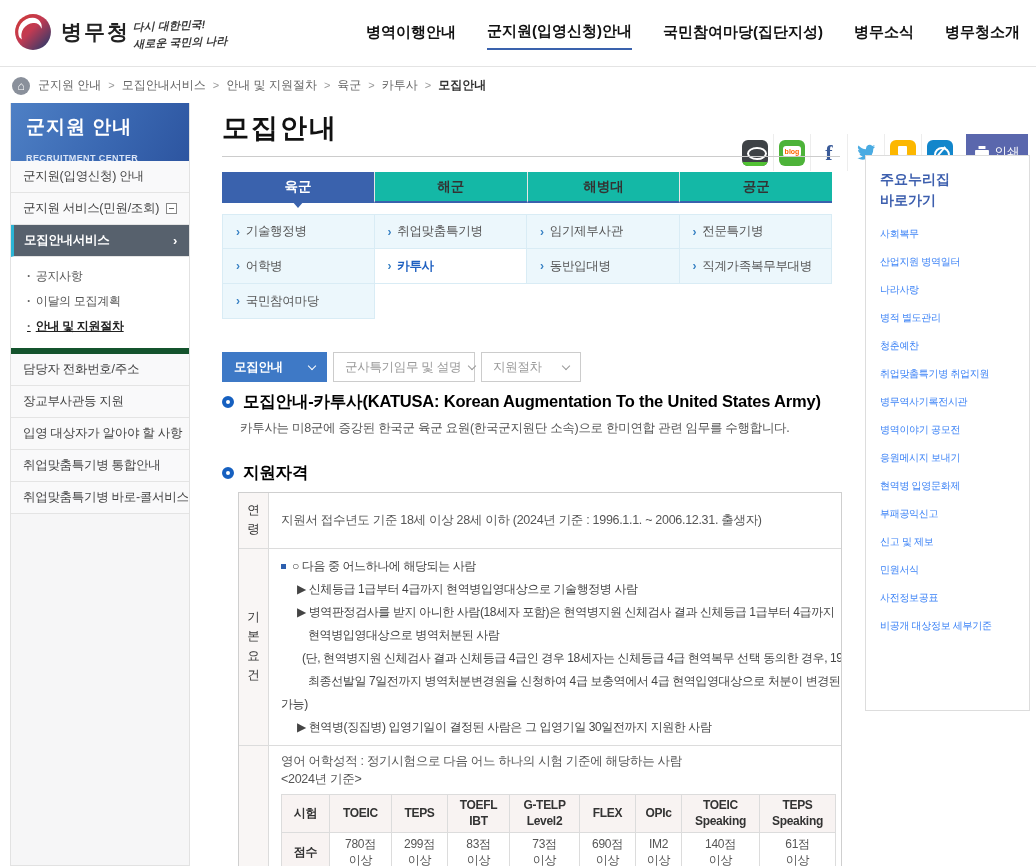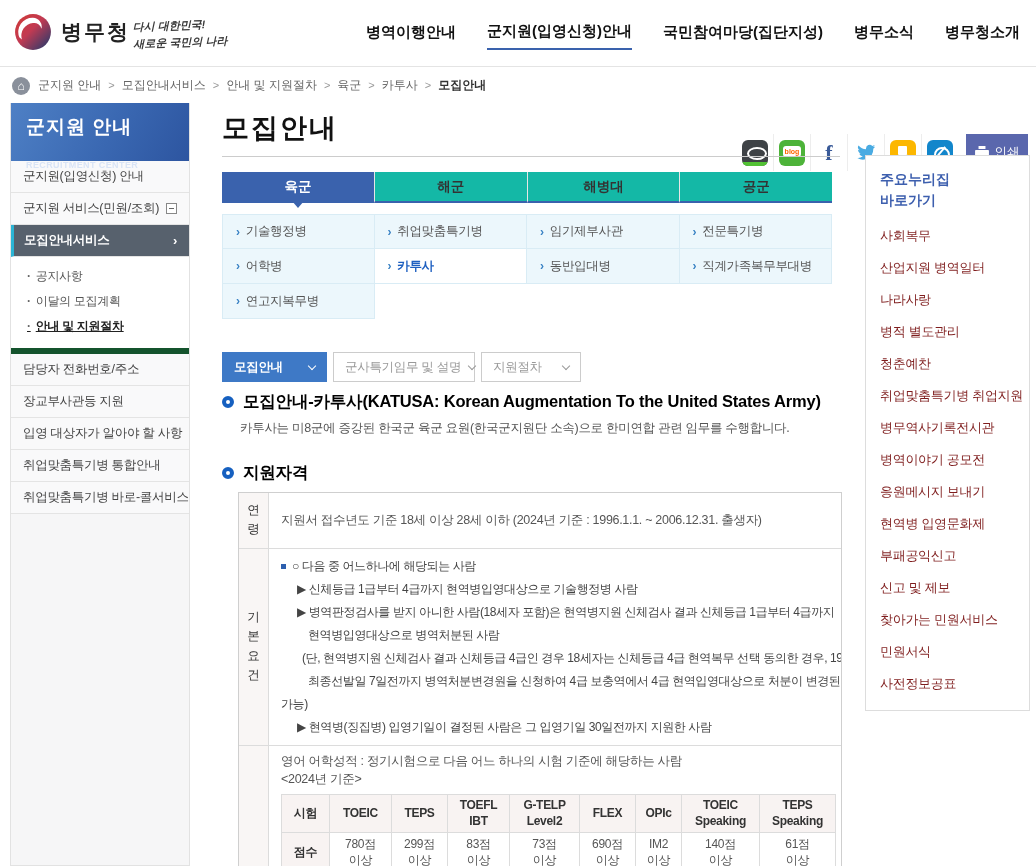--- a/index.html
+++ b/index.html
@@ -52,21 +52,21 @@
   .pholar::after{content:"";position:absolute;left:12px;top:5px;width:2px;height:16px;background:#fff;transform:rotate(40deg)}
   .print-btn{width:62px;height:37px;background:#5a67ad;color:#fff;display:flex;align-items:center;
     justify-content:center;gap:6px;font-size:12.5px;margin-left:8px;cursor:pointer}
 
   
   .sidebar{position:absolute;left:10px;top:103px;width:180px;height:763px;background:#f6f6f7;
     border:1px solid #e2e2e2;border-top:none}
   .side-head{height:58px;background:linear-gradient(118deg,#4e80c5 0%,#3a68b2 55%,#2d55a0 100%);
     color:#fff;padding:11px 0 0 15px}
   .side-title{font-size:19px;font-weight:bold;letter-spacing:1px}
-  .side-sub{font-size:9px;font-weight:bold;color:#d9e4f6;letter-spacing:.4px;margin-top:20px}
+  .side-sub{font-size:9px;font-weight:bold;color:#d9e4f6;letter-spacing:.4px;margin-top:13px}
   .side-item{height:32px;display:flex;align-items:center;justify-content:space-between;
     padding:0 12px;font-size:12.5px;letter-spacing:-.3px;color:#444;border-bottom:1px solid #e4e4e4;
     background:#f9f9fa;cursor:pointer;white-space:nowrap;overflow:hidden}
   .side-item.active{background:#57616d;color:#fff;font-weight:bold;border-left:3px solid #2bb5d5;padding-left:10px}
   .side-item .sarr{color:#fff;font-size:13px;font-weight:bold}
   .expand-box{width:11px;height:11px;border:1px solid #888;position:relative;background:#fff;flex:none}
   .expand-box::after{content:"";position:absolute;left:2px;top:4px;width:5px;height:1px;background:#666}
   .side-sub-list{background:#fff;border-bottom:6px solid #14532d;padding:7px 0 9px}
   .sub-item{font-size:12px;color:#555;padding:4px 0 4px 16px;cursor:pointer;letter-spacing:-.3px;white-space:nowrap}
   .sub-item::before{content:"·";margin-right:5px;font-weight:bold;color:#666}
@@ -134,21 +134,21 @@
     justify-content:center;text-align:center;white-space:pre-line;font-size:12px;color:#555;
     line-height:16px;padding:2px;letter-spacing:-.3px}
   .ehead .ecell{background:#f8f3f2;font-weight:bold;color:#333;height:38px}
   .edata .ecell{height:40px}
   .ecell.eh{background:#f8f3f2;font-weight:bold;color:#333}
 
   
   .quick{position:absolute;left:865px;top:155px;width:165px;height:556px;border:1px solid #ddd;
     background:#fff;padding:13px 11px 0 14px;overflow:hidden}
   .quick-title{font-size:14px;font-weight:bold;color:#3d5fae;line-height:1.5;white-space:pre-line;margin-bottom:9px}
-  .qlink{font-size:13px;color:#7f1d1d;padding:7px 0;cursor:pointer;white-space:nowrap;letter-spacing:-.3px}
+  .qlink{font-size:10px;color:#3b82f6;padding:7px 0;cursor:pointer;white-space:nowrap;letter-spacing:-.3px}
 </style>
 </head>
 <body>
 
 <div class="page">
 
   <div class="header">
     <div class="logo">
       <svg class="emblem" viewBox="0 0 36 36">
         <defs>
@@ -284,21 +284,21 @@
       <div class="cat-cell">
       <span class="cat-arrow">›</span>
       <span>동반입대병</span>
     </div>
       <div class="cat-cell">
       <span class="cat-arrow">›</span>
       <span>직계가족복무부대병</span>
     </div>
       <div class="cat-cell">
       <span class="cat-arrow">›</span>
-      <span>연고지복무병</span>
+      <span>국민참여마당</span>
     </div>
     </div>
 
   <div class="filters">
       <div class="filter-btn active">
       <span>모집안내</span>
       <span class="chev"></span>
     </div>
       <div class="filter-btn">
       <span>군사특기임무 및 설명</span>
@@ -380,20 +380,19 @@
         <div class="qlink">나라사랑</div>
         <div class="qlink">병적 별도관리</div>
         <div class="qlink">청춘예찬</div>
         <div class="qlink">취업맞춤특기병 취업지원</div>
         <div class="qlink">병무역사기록전시관</div>
         <div class="qlink">병역이야기 공모전</div>
         <div class="qlink">응원메시지 보내기</div>
         <div class="qlink">현역병 입영문화제</div>
         <div class="qlink">부패공익신고</div>
         <div class="qlink">신고 및 제보</div>
-        <div class="qlink">찾아가는 민원서비스</div>
         <div class="qlink">민원서식</div>
         <div class="qlink">사전정보공표</div>
         <div class="qlink">비공개 대상정보 세부기준</div>
       </div>
   </div>
 
 </div>
 
 </body></html>

